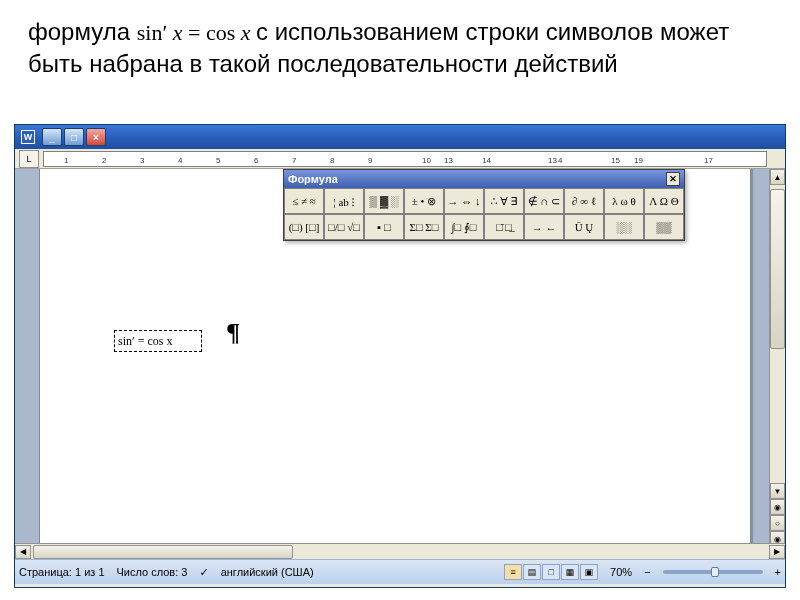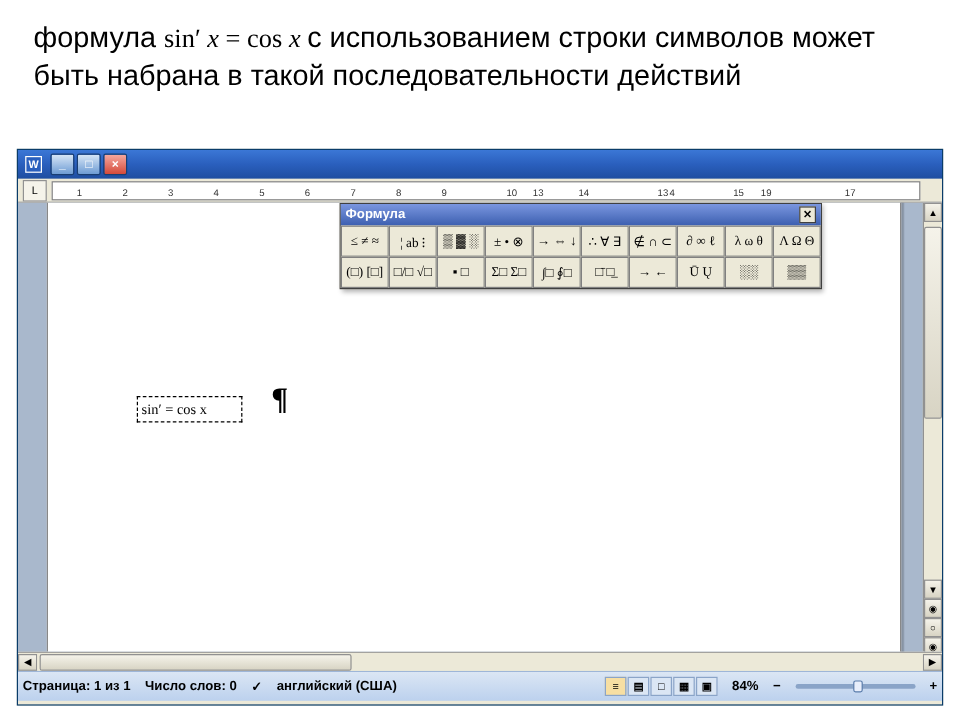--- a/index.html
+++ b/index.html
@@ -30,21 +30,21 @@
   .formula-toolbar { position: absolute; left: 268px; top: 0px; width: 402px; background: #ece9d8; border: 1px solid #404040; box-shadow: 2px 2px 4px rgba(0,0,0,0.3); }
   .formula-tb-title { height: 18px; background: linear-gradient(to bottom,#7a96df,#3c5fb0); color: #fff; font-size: 11px; padding: 1px 4px; display: flex; align-items: center; justify-content: space-between; font-weight:bold;}
   .formula-tb-close { width: 14px; height: 14px; background:#ece9d8; border:1px solid #404040; display:flex; align-items:center; justify-content:center; font-size:9px; color:#000;}
   .formula-rows { display: flex; flex-direction: column; }
   .formula-row { display: flex; }
   .formula-cell { width: 40px; height: 26px; border: 1px solid #808080; background:#ece9d8; display: flex; align-items: center; justify-content: center; font-size: 11px; font-family:'Times New Roman', serif; overflow:hidden;}
   .hscroll { height: 16px; background:#ece9d8; border-top:1px solid #919191; display:flex; align-items:center;}
   .hscroll-btn { width:16px; height:14px; background:linear-gradient(#f5f3ea,#d8d4c4); border:1px solid #919191; display:flex; align-items:center; justify-content:center; font-size:8px;}
   .hscroll-track { flex:1; height:14px; background:#ece9d8; position:relative;}
   .hscroll-thumb { position:absolute; left:2px; top:0; width:260px; height:14px; background:linear-gradient(#f5f3ea,#d8d4c4); border:1px solid #919191; border-radius:2px;}
-  .statusbar { height: 22px; background: linear-gradient(to bottom,#dbe6f4,#bcd1ee); border-top:1px solid #9eb6d8; display: flex; align-items: center; font-size: 11px; padding: 12px 4px; gap: 12px; font-weight: bold;}
+  .statusbar { height: 22px; background: linear-gradient(to bottom,#dbe6f4,#bcd1ee); border-top:1px solid #9eb6d8; display: flex; align-items: center; font-size: 11px; padding: 12px 4px; gap: 12px;}
   .statusbar .seg { display:flex; align-items:center; gap:4px;}
   .spacer { flex: 1; }
   .zoom-slider { width: 100px; height: 4px; background:#8aa4c8; position:relative; border-radius:2px;}
   .zoom-slider .knob { position:absolute; left: 48px; top:-3px; width:8px; height:10px; background:#e8eefb; border:1px solid #5a7cab; border-radius:2px;}
   .viewbtns { display:flex; gap:1px;}
   .viewbtn { width:18px; height:16px; border:1px solid #8aa4c8; background:#dbe6f4; display:flex; align-items:center; justify-content:center; font-size:9px;}
   .viewbtn.active { background:#f7dfa3; }
 </style>
 </head>
 <body>
@@ -146,33 +146,33 @@
   </div>
   <div class="hscroll">
     <div class="hscroll-btn">◀</div>
     <div class="hscroll-track">
       <div class="hscroll-thumb"></div>
     </div>
     <div class="hscroll-btn">▶</div>
   </div>
   <div class="statusbar">
     <div class="seg">Страница: 1 из 1</div>
-    <div class="seg">Число слов: 0</div>
+    <div class="seg">Число слов: 3</div>
     <div class="seg">
         <span>✓</span>
       </div>
     <div class="seg">английский (США)</div>
     <div class="spacer"></div>
     <div class="viewbtns">
       <div class="viewbtn active">≡</div>
       <div class="viewbtn">▤</div>
       <div class="viewbtn">□</div>
       <div class="viewbtn">▦</div>
       <div class="viewbtn">▣</div>
     </div>
-    <div class="seg">84%</div>
+    <div class="seg">70%</div>
     <div class="seg">−</div>
     <div class="zoom-slider">
         <div class="knob"></div>
       </div>
     <div class="seg">+</div>
   </div>
 </div>
 
 </body></html>

